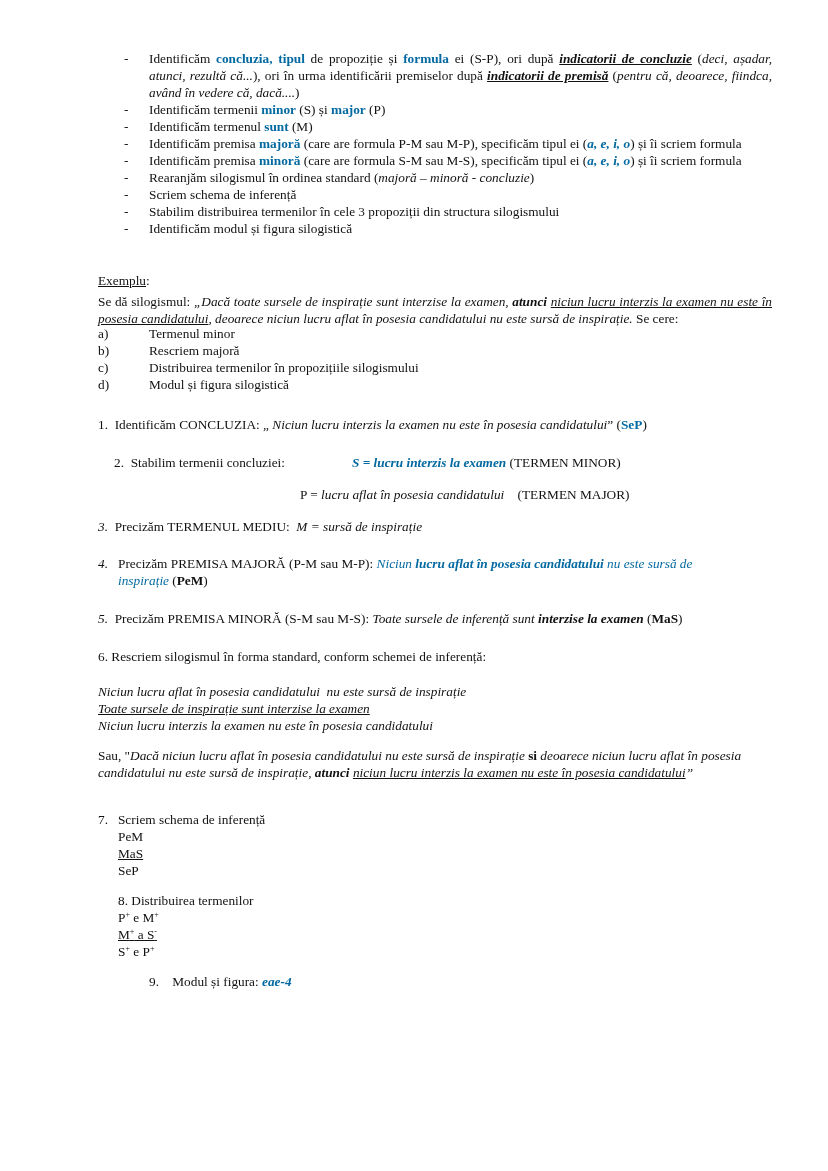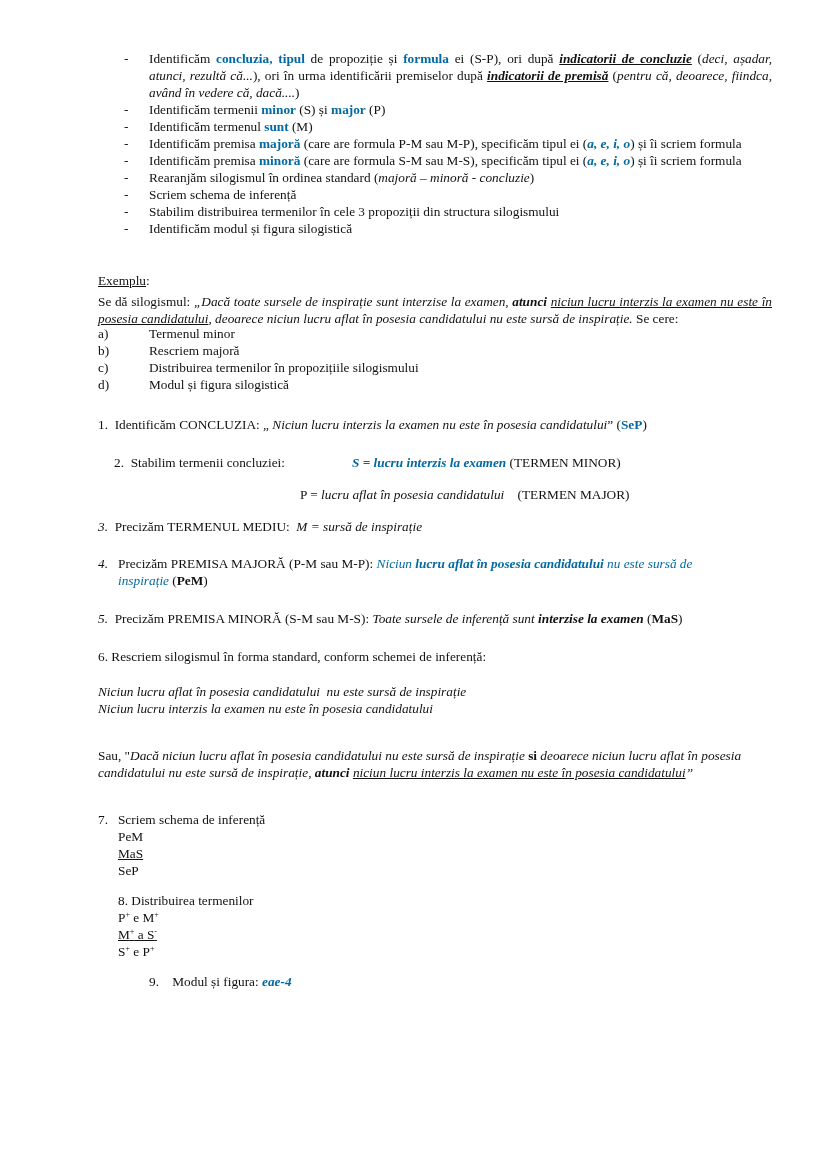--- a/index.html
+++ b/index.html
@@ -98,21 +98,21 @@
   <div class="abs" style="left:98px; top:555px; width:640px;">
     <div style="position:relative; padding-left:20px;">
       <span class="i" style="position:absolute; left:0; top:0;">4.</span>
       <span>Precizăm PREMISA MAJORĂ (P-M sau M-P): </span><span class="red i">Niciun </span><span class="red b i">lucru aflat în posesia candidatului</span><span class="red i">  nu este sursă de inspirație</span><span> (</span><span class="b">PeM</span><span>)</span>
     </div>
   </div>
 
   <div class="abs" style="left:98px; top:610px; white-space:pre;"><span class="i">5.</span>  <span>Precizăm PREMISA MINORĂ (S-M sau M-S): </span><span class="i">Toate sursele de inferență sunt </span><span class="b i">interzise la examen</span><span> (</span><span class="b">MaS</span><span>)</span></div>
 
   <div class="abs" style="left:98px; top:648px;">6. Rescriem silogismul în forma standard, conform schemei de inferență:</div>
-  <div class="abs" style="left:98px; top:683px; white-space:pre;"><div class="i">Niciun lucru aflat în posesia candidatului  nu este sursă de inspirație</div><div class="i">Niciun lucru interzis la examen nu este în posesia candidatului</div></div>
+  <div class="abs" style="left:98px; top:683px; white-space:pre;"><div class="i">Niciun lucru aflat în posesia candidatului  nu este sursă de inspirație</div><div class="i u">Toate sursele de inspirație sunt interzise la examen</div><div class="i">Niciun lucru interzis la examen nu este în posesia candidatului</div></div>
 
   <div class="abs" style="left:98px; top:747px; width:650px;">
     <span>Sau, "</span><span class="i">Dacă niciun lucru aflat în posesia candidatului  nu este sursă de inspirație </span><span class="b">si</span><span class="i"> deoarece  niciun lucru aflat în posesia candidatului  nu este sursă de inspirație, </span><span class="b i">atunci</span><span> </span><span class="i u">niciun lucru interzis la examen nu este în posesia candidatului</span><span class="i">”</span>
   </div>
 
   <div class="abs" style="left:98px; top:811px;">
     <div><span>7.</span>&nbsp;&nbsp;&nbsp;<span>Scriem schema de inferență</span></div>
     <div style="padding-left:20px;">
       <div>PeM</div>
       <div class="u" style="display:inline-block;">MaS</div>

